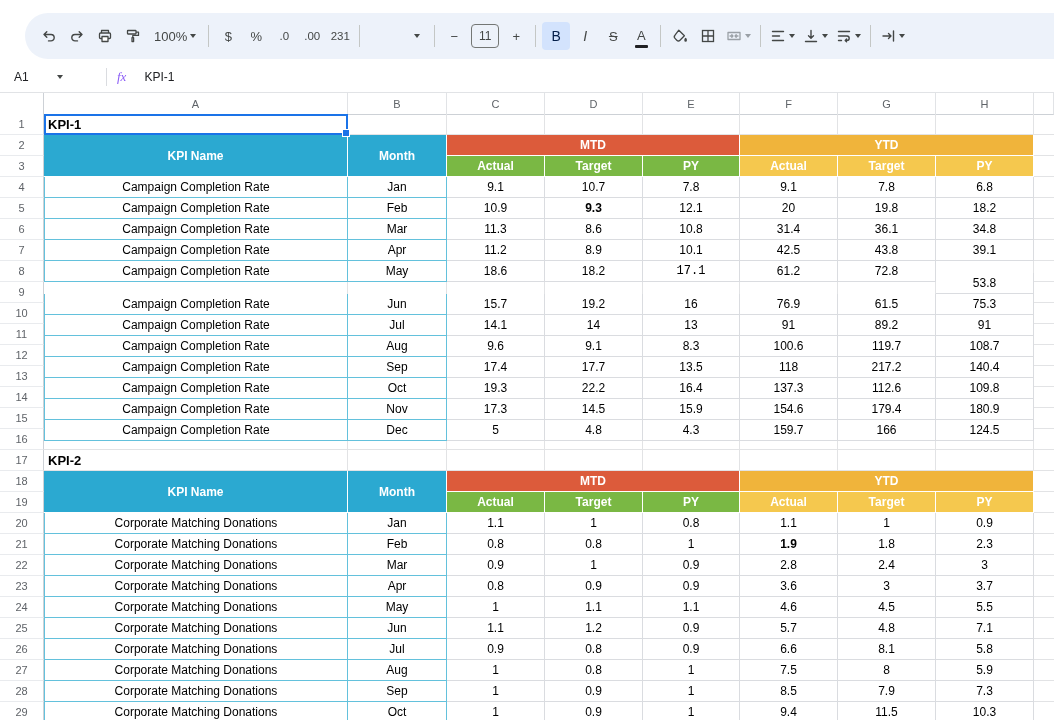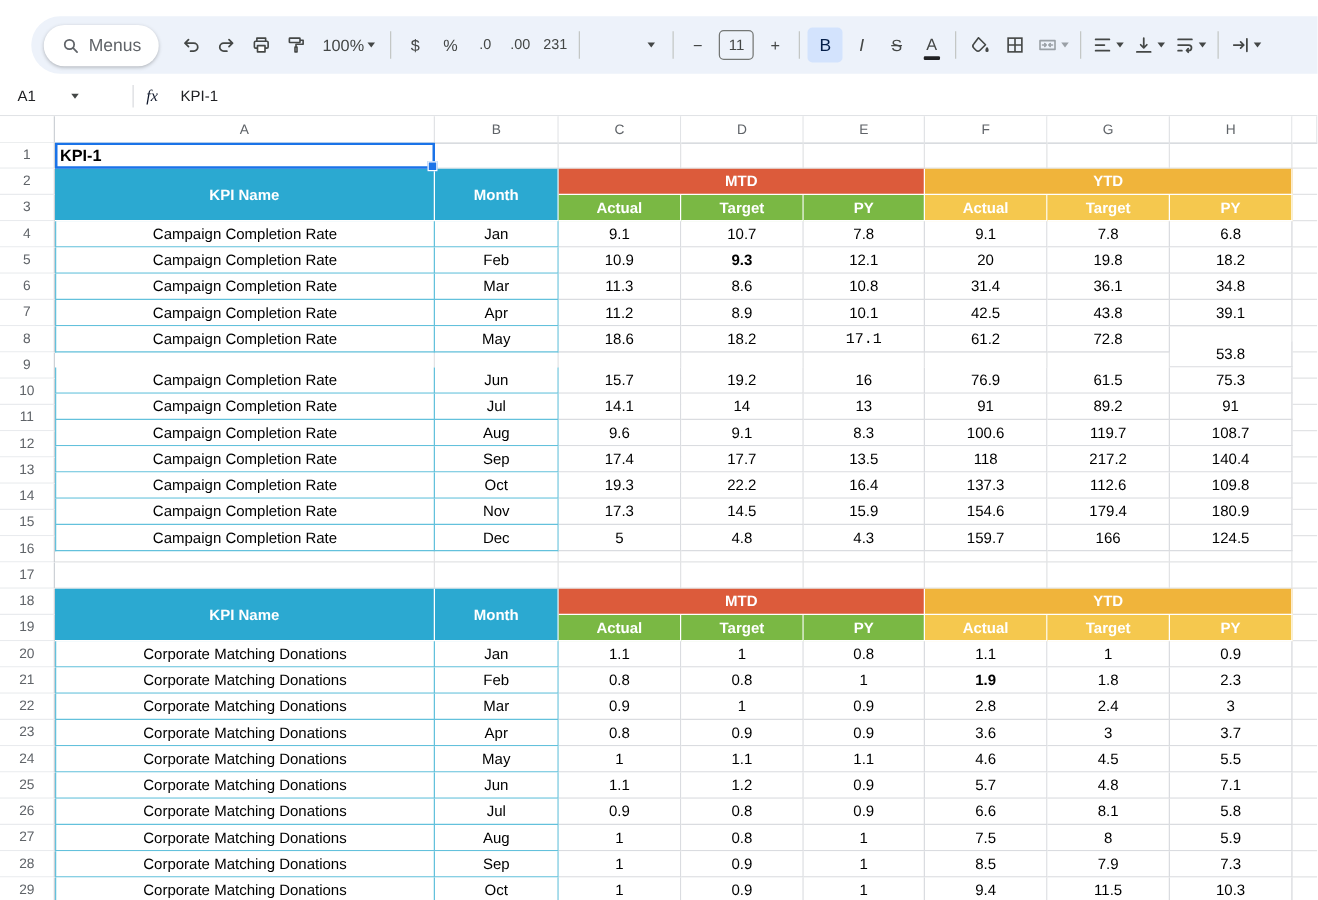--- a/index.html
+++ b/index.html
@@ -33,21 +33,21 @@
          border-top:4px solid #444746;flex:none;}
   .caret.dim{border-top-color:#9aa0a6;}
   .ticon{display:flex;align-items:center;justify-content:center;}
 
   
   .fbar{position:absolute;top:62px;left:0;width:1054px;height:30px;background:#fff;
         display:flex;align-items:center;}
   .namebox{width:86px;padding-left:14px;display:flex;align-items:center;gap:28px;
            font-size:12px;color:#202124;cursor:pointer;}
   .fdiv{width:1px;height:18px;background:#dadce0;margin:0 10px 0 6px;}
-  .fx{font-style:italic;color:#0f172a;font-size:13px;
+  .fx{font-style:italic;color:#8b5cf6;font-size:13px;
       font-family:"Liberation Serif","DejaVu Serif",serif;margin-right:18px;}
   .fval{font-size:12px;color:#202124;}
 
   
   .grid{position:absolute;top:92px;left:0;width:1054px;height:628px;background:#fff;}
   .chrow{position:absolute;top:0;left:0;height:22px;display:flex;width:1054px;
          border-top:1px solid #e1e3e6;background:#fff;}
   .corner{width:44px;height:22px;box-sizing:border-box;border-right:1px solid #cdd1d6;
           border-bottom:1px solid #cdd1d6;background:#fff;flex:none;}
   .colh{height:22px;line-height:22px;text-align:center;font-size:11px;color:#5f6368;
@@ -86,29 +86,20 @@
           box-sizing:border-box;z-index:3;pointer-events:none;}
   .selbox::after{content:"";position:absolute;right:-4px;bottom:-4px;width:6px;height:6px;
                  background:var(--selection-blue);border:1px solid #fff;}
 </style>
 </head>
 <body>
 
 <div class="toolbar">
   <div class="tb-pill">
 
-    <button class="menus-btn">
-      <span class="ticon">
-        <svg width="15" height="15" viewBox="0 0 16 16" fill="none" stroke="#5f6368" stroke-width="1.5" stroke-linecap="round">
-            <circle cx="7" cy="7" r="4"></circle>
-            <path d="M10.2 10.2 L13.5 13.5"></path>
-          </svg>
-      </span>
-      <span>Menus</span>
-    </button>
 
     <button class="tbtn">
       <span class="ticon">
         <svg width="16" height="16" viewBox="0 0 16 16" fill="none" stroke="#444746" stroke-width="1.4" stroke-linecap="round" stroke-linejoin="round">
             <path d="M3 6.5 L5.8 3.7 M3 6.5 L5.8 9.3 M3 6.5 H10 a3.2 3.2 0 0 1 0 6.4 H7.5"></path>
           </svg>
       </span>
     </button>
     <button class="tbtn">
       <span class="ticon">
@@ -466,20 +457,21 @@
           <div class="dc ab first" style="width: 304px;">Campaign Completion Rate</div>
           <div class="dc ab" style="width: 99px;">Dec</div>
           <div class="dc num" style="width: 98px;">5</div>
           <div class="dc num" style="width: 98px;">4.8</div>
           <div class="dc num" style="width: 97px;">4.3</div>
           <div class="dc num" style="width: 98px;">159.7</div>
           <div class="dc num" style="width: 98px;">166</div>
           <div class="dc num" style="width: 98px;">124.5</div>
         </div>
       </div>
+      <div class="cell-title" style="top: 336px;">KPI-2</div>
       <div class="ktable" style="top: 357px;">
         <div class="thead">
           <div class="hc cyan" style="width: 304px; height: 42px;">KPI Name</div>
           <div class="hc cyan" style="width: 99px; height: 42px;">Month</div>
           <div class="hgroup">
             <div class="hc red" style="width: 293px; height: 21px;">MTD</div>
             <div class="hrow">
               <div class="hc green" style="width: 98px; height: 21px;">Actual</div>
               <div class="hc green" style="width: 98px; height: 21px;">Target</div>
               <div class="hc green" style="width: 97px; height: 21px;">PY</div>

